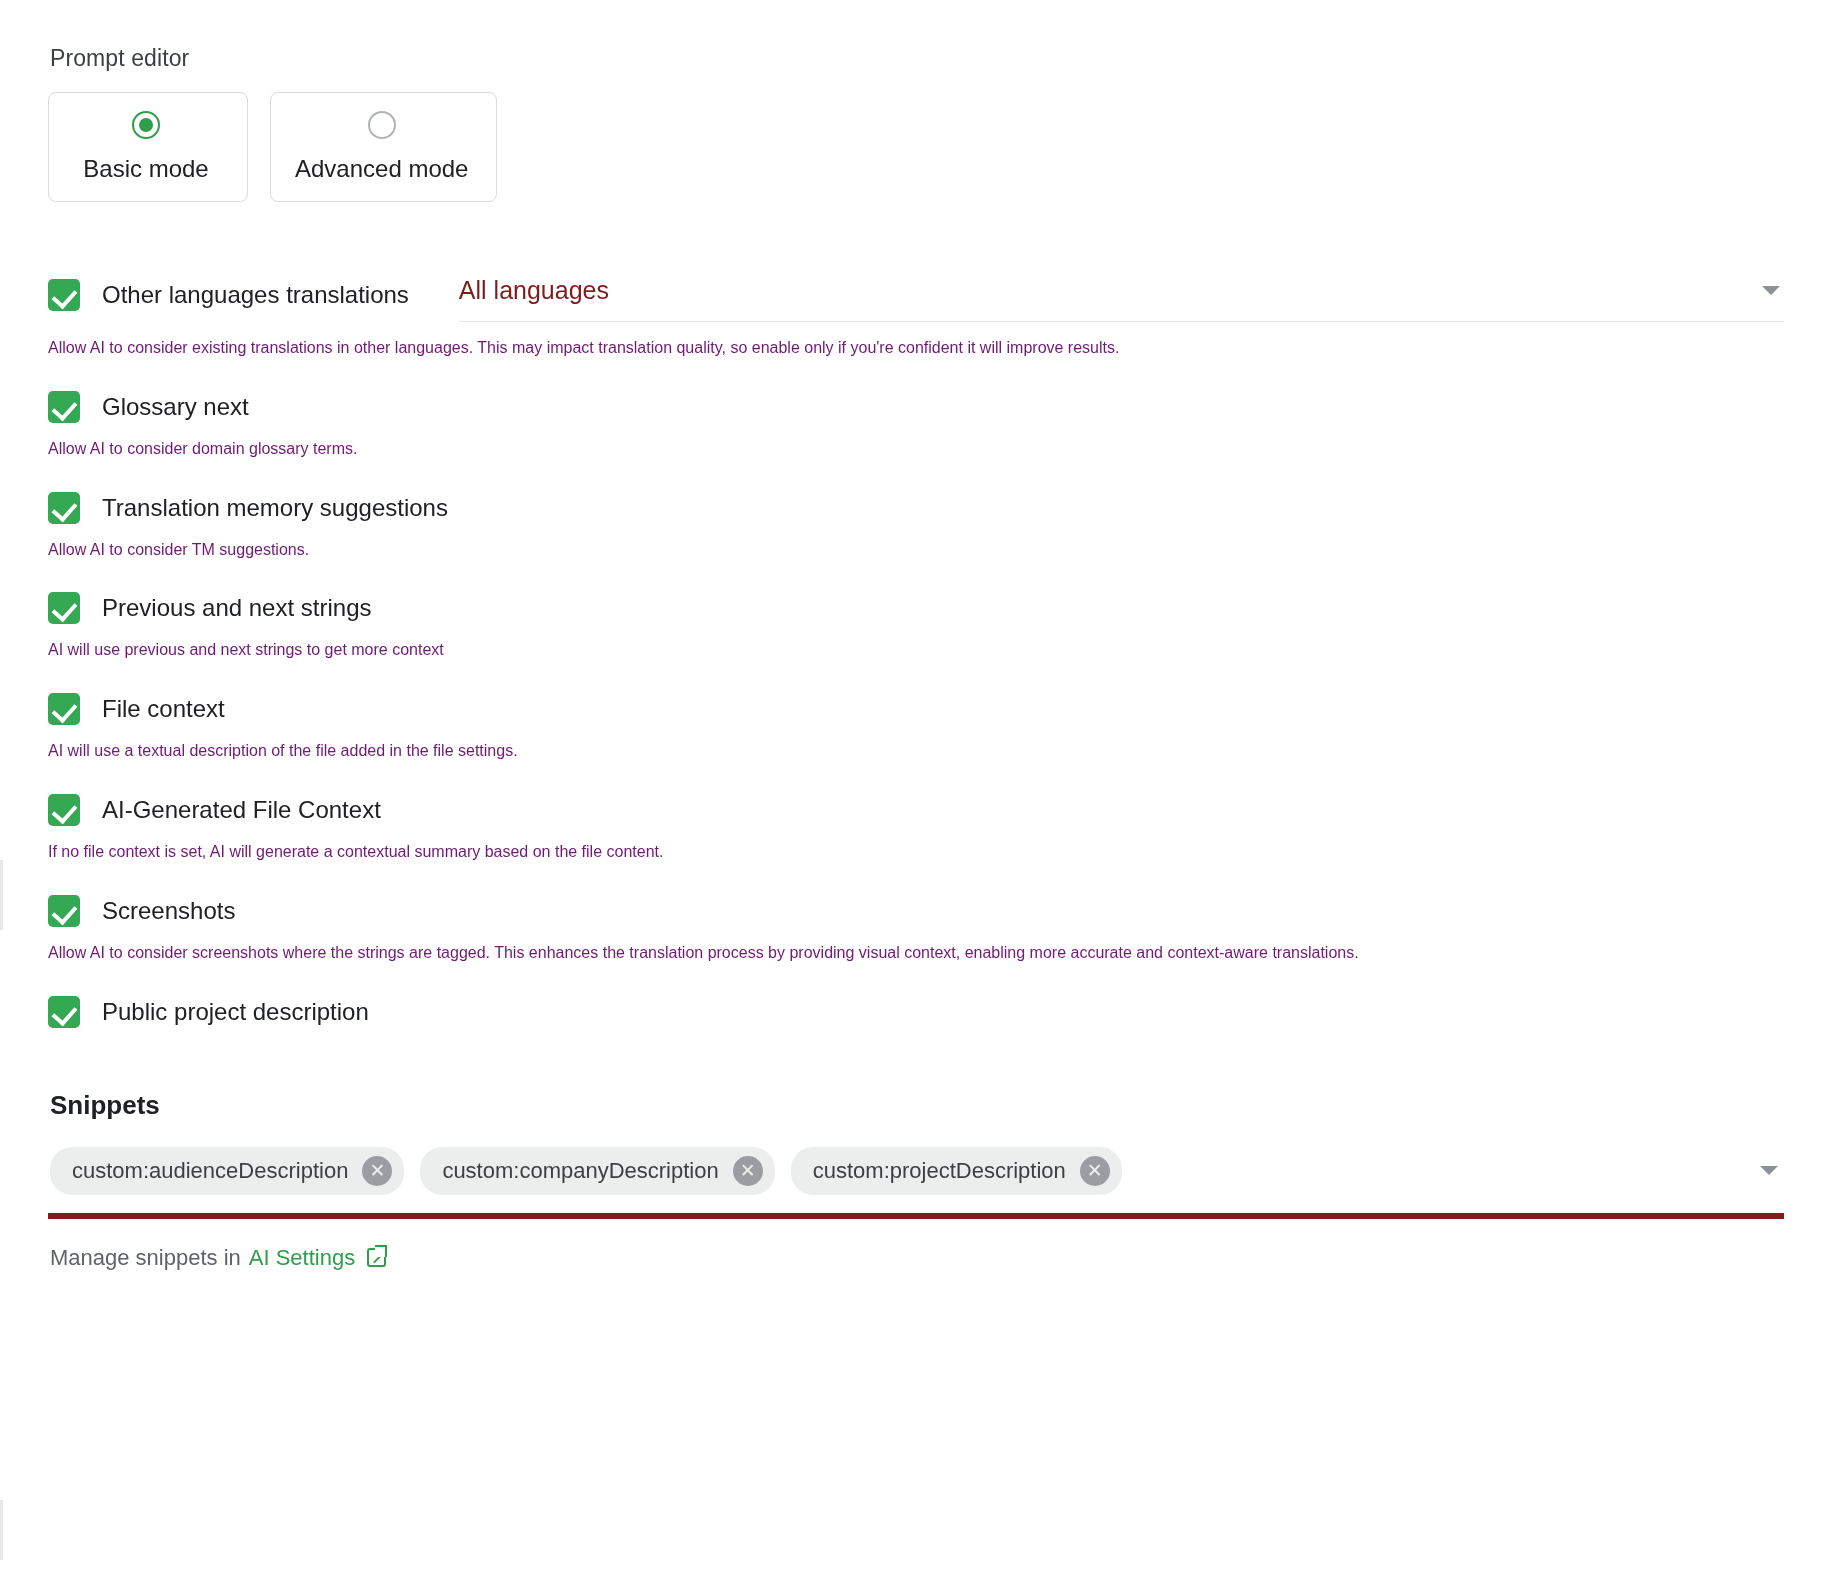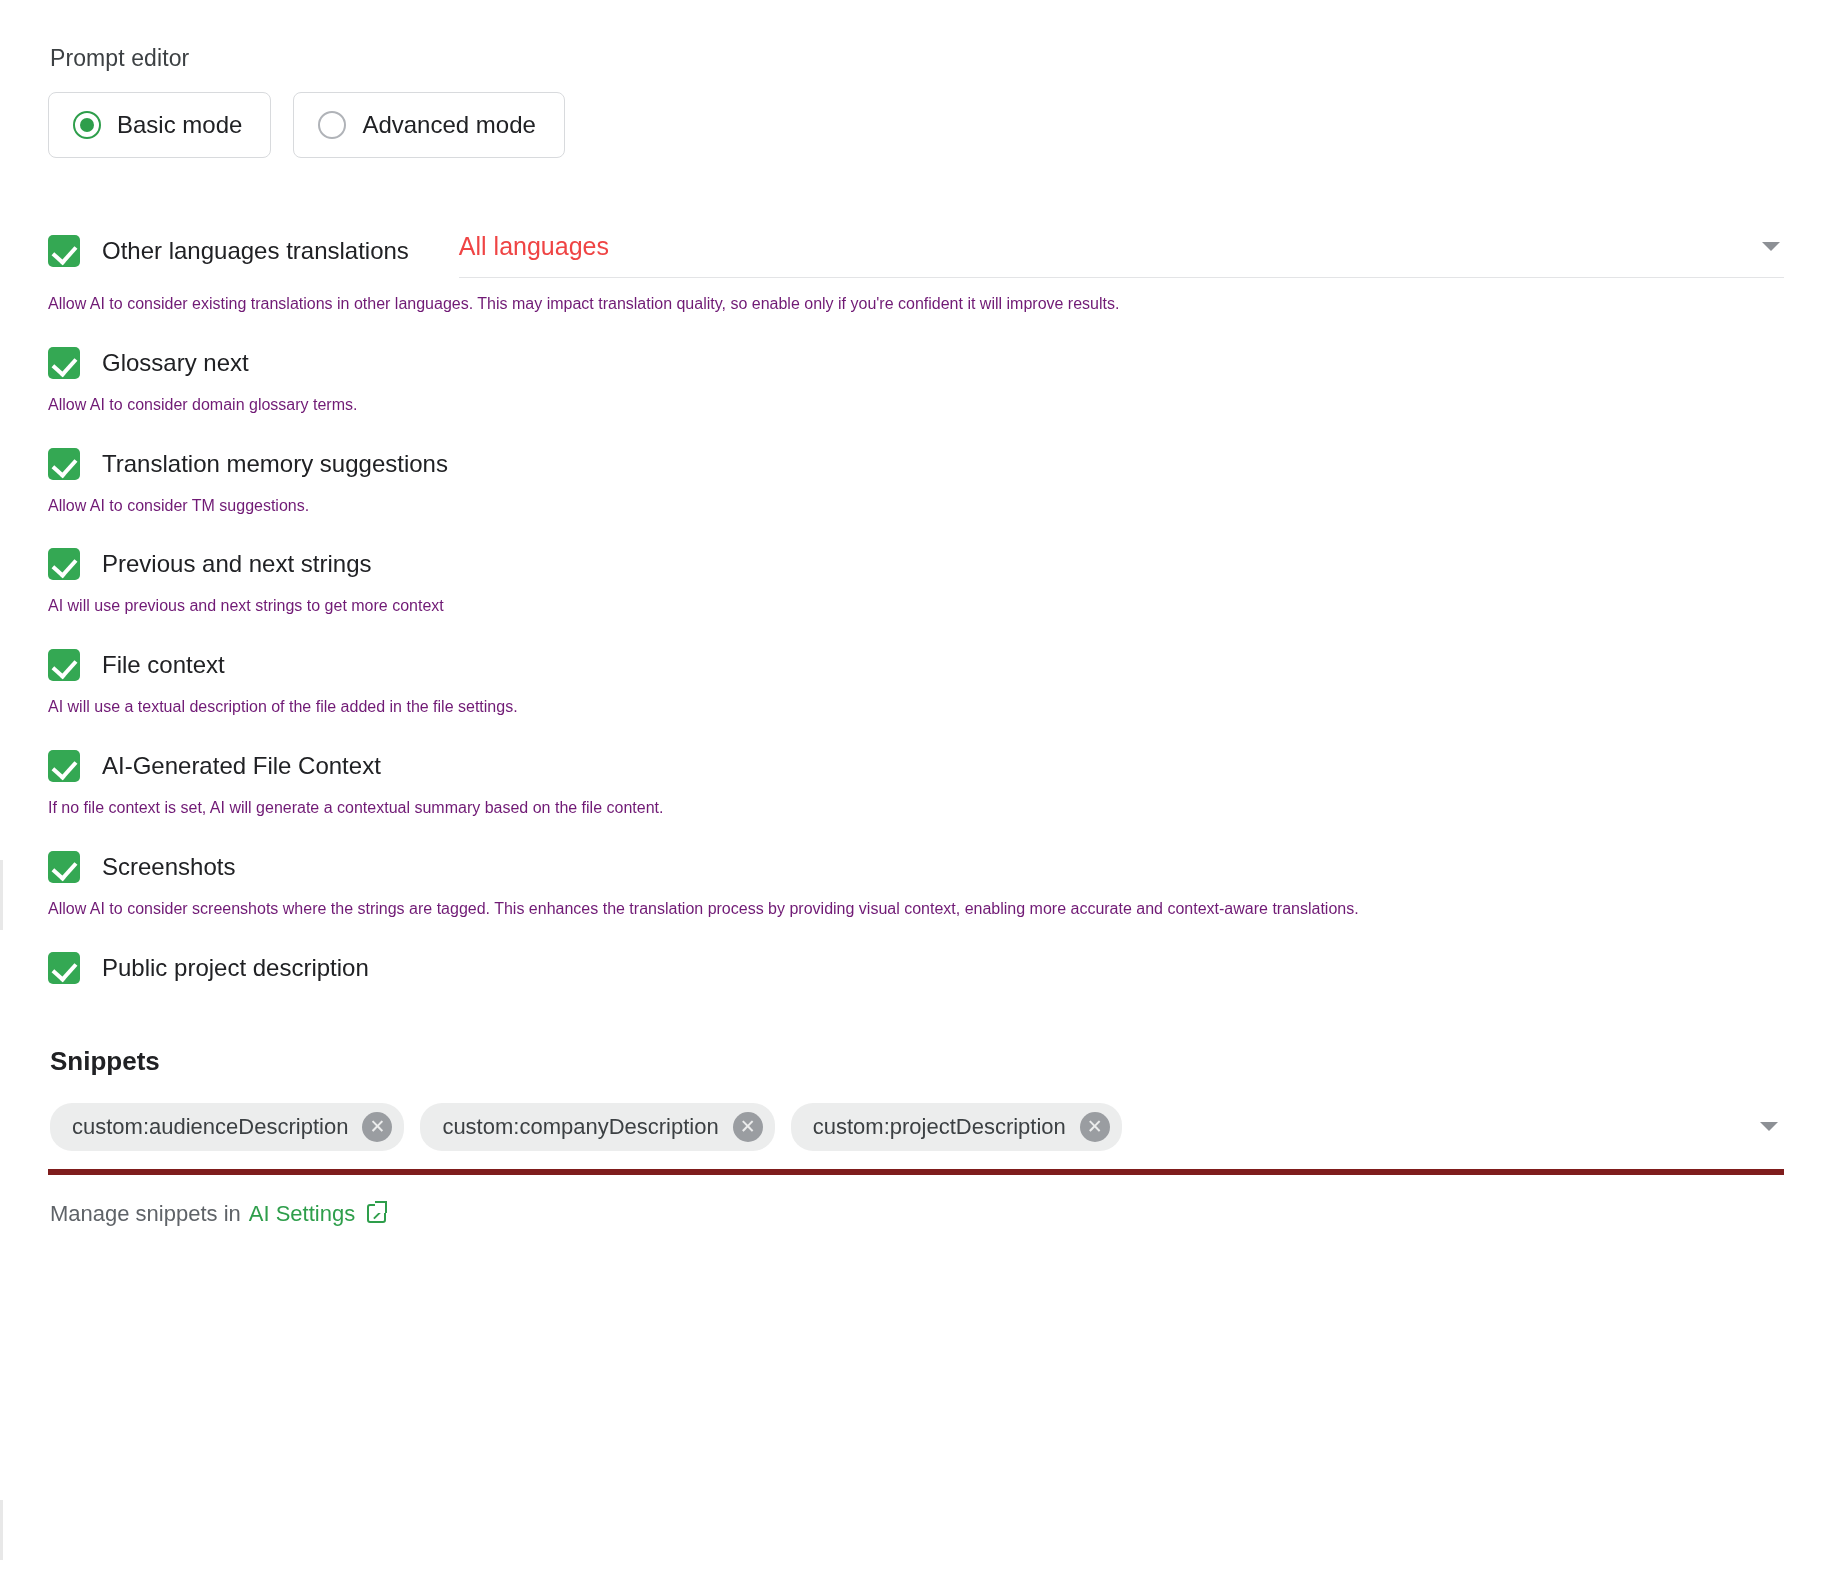--- a/index.html
+++ b/index.html
@@ -38,20 +38,21 @@
   .mode-chip {
     display: flex;
     align-items: center;
     gap: 16px;
     border: 1px solid #d8dadd;
     border-radius: 8px;
     padding: 18px 28px 18px 24px;
     background: #fff;
     cursor: pointer;
     min-width: 200px;
+    flex-direction: column;
   }
   .mode-chip .label {
     font-size: 24px;
     color: #202124;
   }
   .radio-outer {
     width: 28px;
     height: 28px;
     border-radius: 50%;
     border: 2px solid #b0b3b8;
@@ -118,21 +119,21 @@
     margin-left: 28px;
     display: flex;
     align-items: center;
     border-bottom: 1px solid #e3e4e6;
     padding: 8px 0 16px 0;
     cursor: pointer;
     position: relative;
   }
   .inline-select .placeholder {
     font-size: 25px;
-    color: #ef4444;
+    color: #7f1d1d;
     flex: 1 1 auto;
   }
   .caret {
     width: 0;
     height: 0;
     border-left: 9px solid transparent;
     border-right: 9px solid transparent;
     border-top: 9px solid #8d9095;
     margin-right: 4px;
   }

